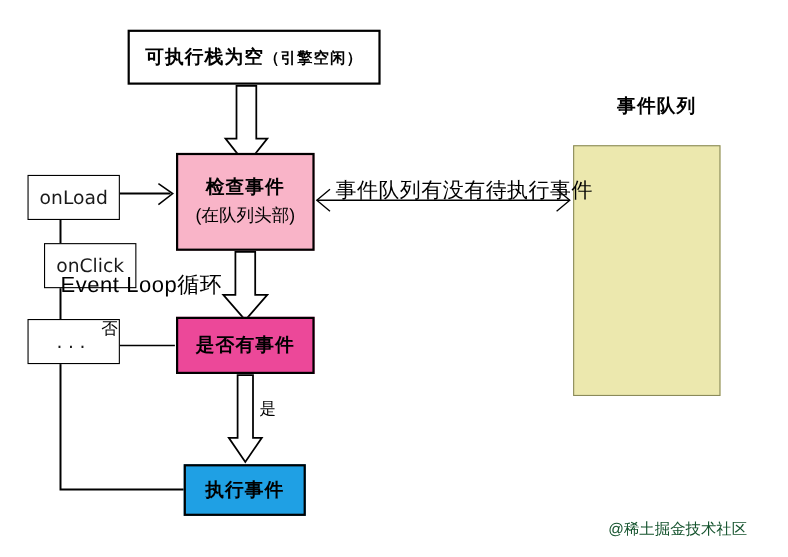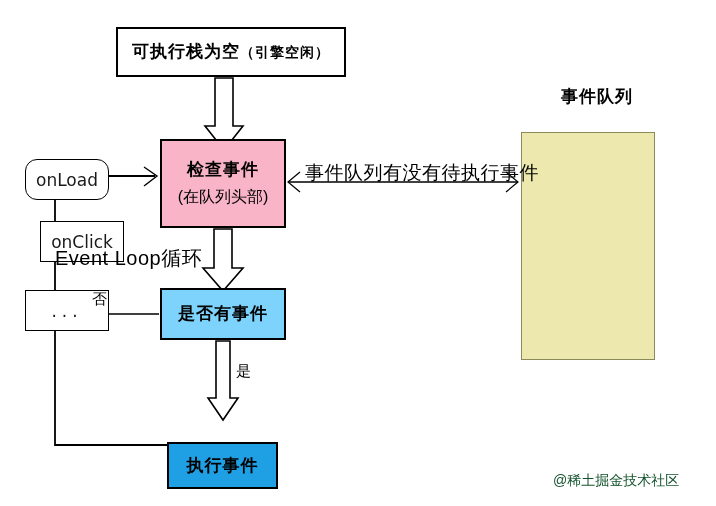--- a/index.html
+++ b/index.html
@@ -74,31 +74,30 @@
     height: 89px;
     background: #f9b4c8;
   }
 
   
   #node-has-event {
     left: 160px;
     top: 288px;
     width: 126px;
     height: 52px;
-    background: #7dd3fc;
+    background: #ec4899;
   }
 
   
   #node-exec-event {
     left: 167px;
     top: 422px;
     width: 111px;
     height: 47px;
     background: #1fa0e4;
-    margin-top: 20px;
   }
 
   
   #queue-panel {
     position: absolute;
     left: 521px;
     top: 132px;
     width: 134px;
     height: 228px;
     box-sizing: border-box;
@@ -115,21 +114,21 @@
     border: 1px solid #000000;
     background: #ffffff;
     display: flex;
     align-items: center;
     justify-content: center;
     font-size: 17px;
     color: #1a1a1a;
     font-family: "DejaVu Sans", "Liberation Sans", sans-serif;
     z-index: 4;
   }
-  #queue-item-0 { top: 159px; border-radius: 12px; }
+  #queue-item-0 { top: 159px; }
   #queue-item-1 { top: 221px; margin-left: 15px; }
   #queue-item-2 { top: 290px; letter-spacing: 5px; }
 
   .free-label {
     position: absolute;
     color: #000000;
     z-index: 5;
     white-space: nowrap;
     background: transparent;
   }

